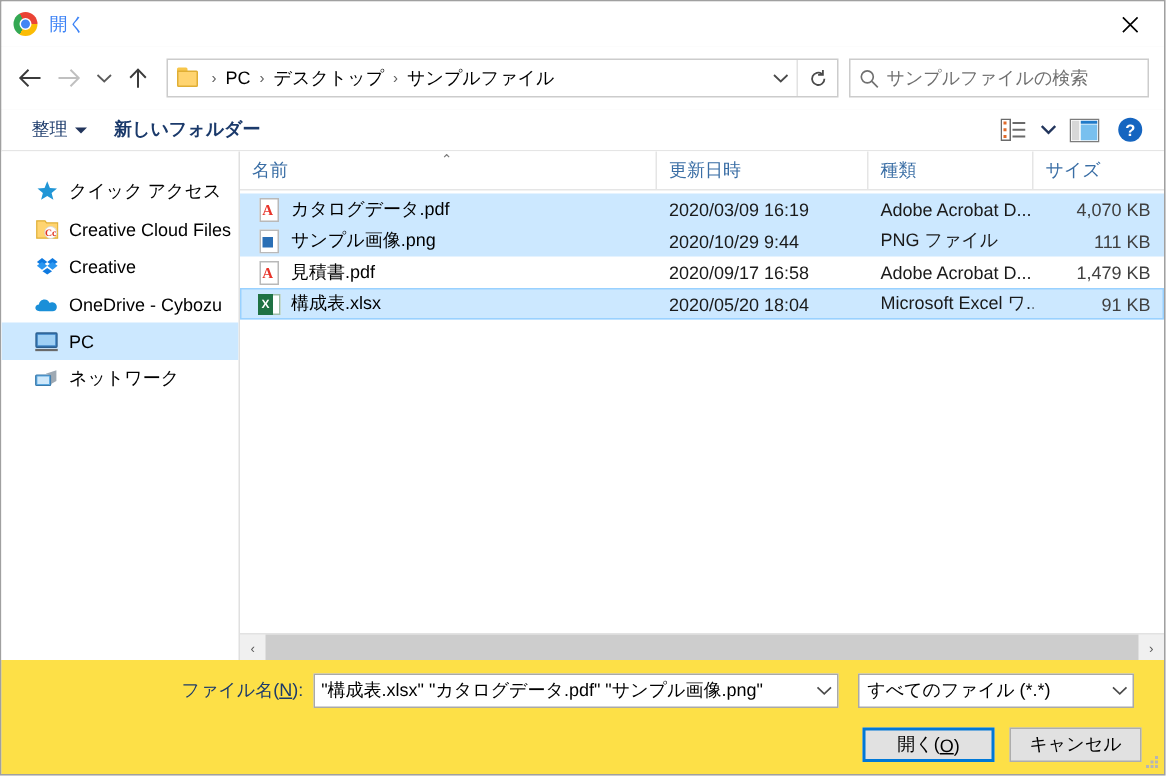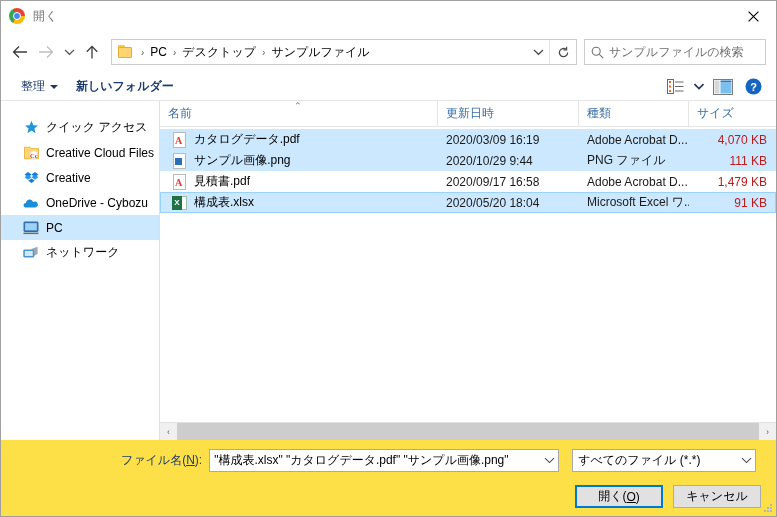--- a/index.html
+++ b/index.html
@@ -59,21 +59,21 @@
     position: absolute;
     left: 4px; top: 4px;
     width: 8px; height: 8px;
     border-radius: 50%;
     background: #4285f4;
     border: 1.2px solid #ffffff;
     box-sizing: border-box;
   }
   .title-text {
     font-size: 12px;
-    color: #737373;
+    color: #3b82f6;
     letter-spacing: 0.2px;
     text-align: right;
   }
   .close-btn {
     position: absolute;
     right: 0; top: 0;
     width: 46px; height: 30px;
     display: flex;
     align-items: center;
     justify-content: center;
@@ -159,21 +159,21 @@
     width: 26px;
     height: 24px;
     display: flex;
     align-items: center;
     justify-content: center;
     border-left: 1px solid #e2e2e2;
     flex: 0 0 auto;
     cursor: default;
   }
   .searchbox {
-    width: 182px;
+    width: 200px;
     height: 26px;
     margin-left: 7px;
     border: 1px solid #cccccc;
     background: #ffffff;
     display: flex;
     align-items: center;
     box-sizing: border-box;
     flex: 0 0 auto;
   }
   .search-icon-wrap {
@@ -344,21 +344,21 @@
     display: flex; align-items: center;
     padding-left: 11px;
   }
   .cell-date { width: 141px; flex: 0 0 141px; color: #1a1a1a; }
   .cell-type { width: 110px; flex: 0 0 110px; color: #1a1a1a; }
   .cell-size {
     width: 89px; flex: 0 0 89px;
     text-align: right;
     padding-left: 0;
     padding-right: 11px;
-    color: #b91c1c;
+    color: #404040;
   }
   .file-ico {
     width: 16px; height: 16px;
     margin-right: 6px;
     flex: 0 0 auto;
     position: relative;
   }
   .pg {
     position: absolute; left: 1px; top: 0;
     width: 13px; height: 16px;

